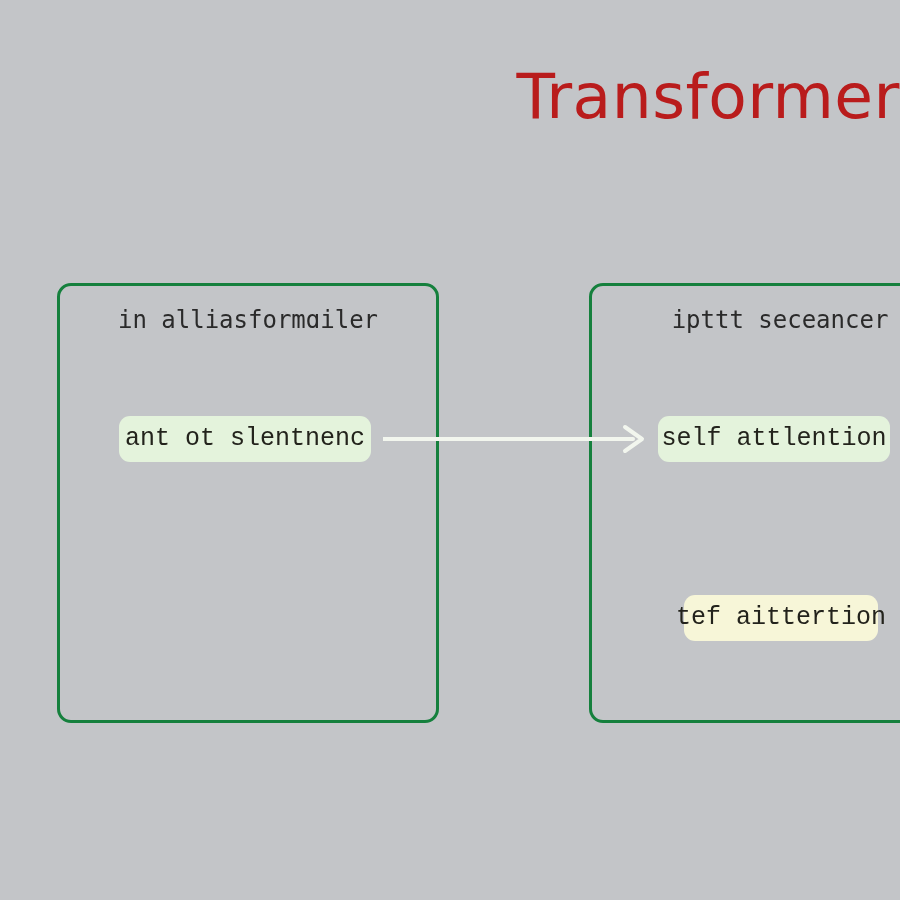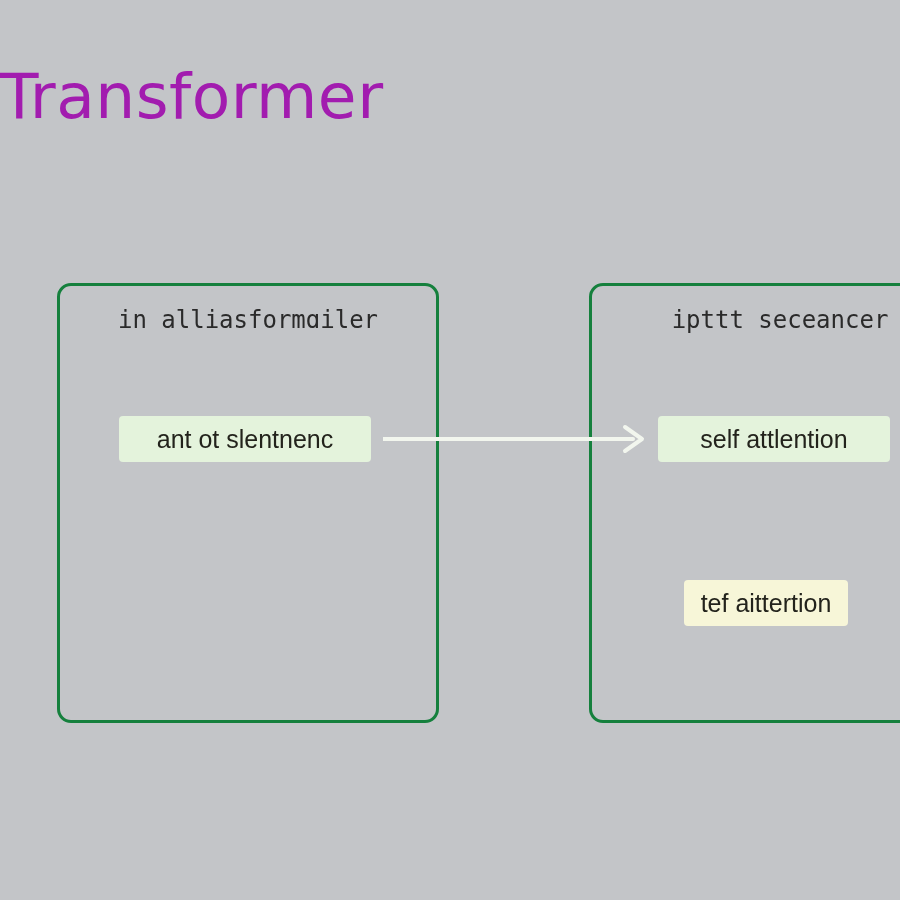--- a/index.html
+++ b/index.html
@@ -25,22 +25,22 @@
     background: #c3c5c8;
     overflow: hidden;
   }
 
   
   .title {
     position: absolute;
     left: 0;
     top: 58px;
     width: 900px;
-    text-align: left;
-    color: #a21caf;
+    text-align: right;
+    color: #b91c1c;
     font-family: "DejaVu Sans", sans-serif;
     font-size: 63px;
     font-weight: 400;
     letter-spacing: 0.5px;
     line-height: 78px;
     white-space: nowrap;
   }
 
   
   .panel {
@@ -74,25 +74,25 @@
     font-size: 24px;
     font-weight: 400;
     line-height: 32px;
     white-space: nowrap;
   }
 
   
   .block {
     position: absolute;
     box-sizing: border-box;
-    border-radius: 4px;
+    border-radius: 11px;
     display: flex;
     align-items: center;
     justify-content: center;
-    font-family: Liberation Sans, sans-serif;
+    font-family: Liberation Mono, monospace;
     font-size: 25px;
     line-height: 30px;
     color: #23231c;
     white-space: nowrap;
     padding: 0 16px;
   }
   .block-green { background: #e4f3dc; }
   .block-yellow { background: #f7f6d8; }
 
   
@@ -105,22 +105,22 @@
   
   .block-dec-self {
     left: 658px;
     top: 416px;
     width: 232px;
     height: 46px;
     text-align: center;
   }
   .block-dec-cross {
     left: 684px;
-    top: 580px;
-    width: 164px;
+    top: 595px;
+    width: 194px;
     height: 46px;
   }
 
   
   .arrow {
     position: absolute;
     left: 383px;
     top: 421px;
     width: 268px;
     height: 36px;

